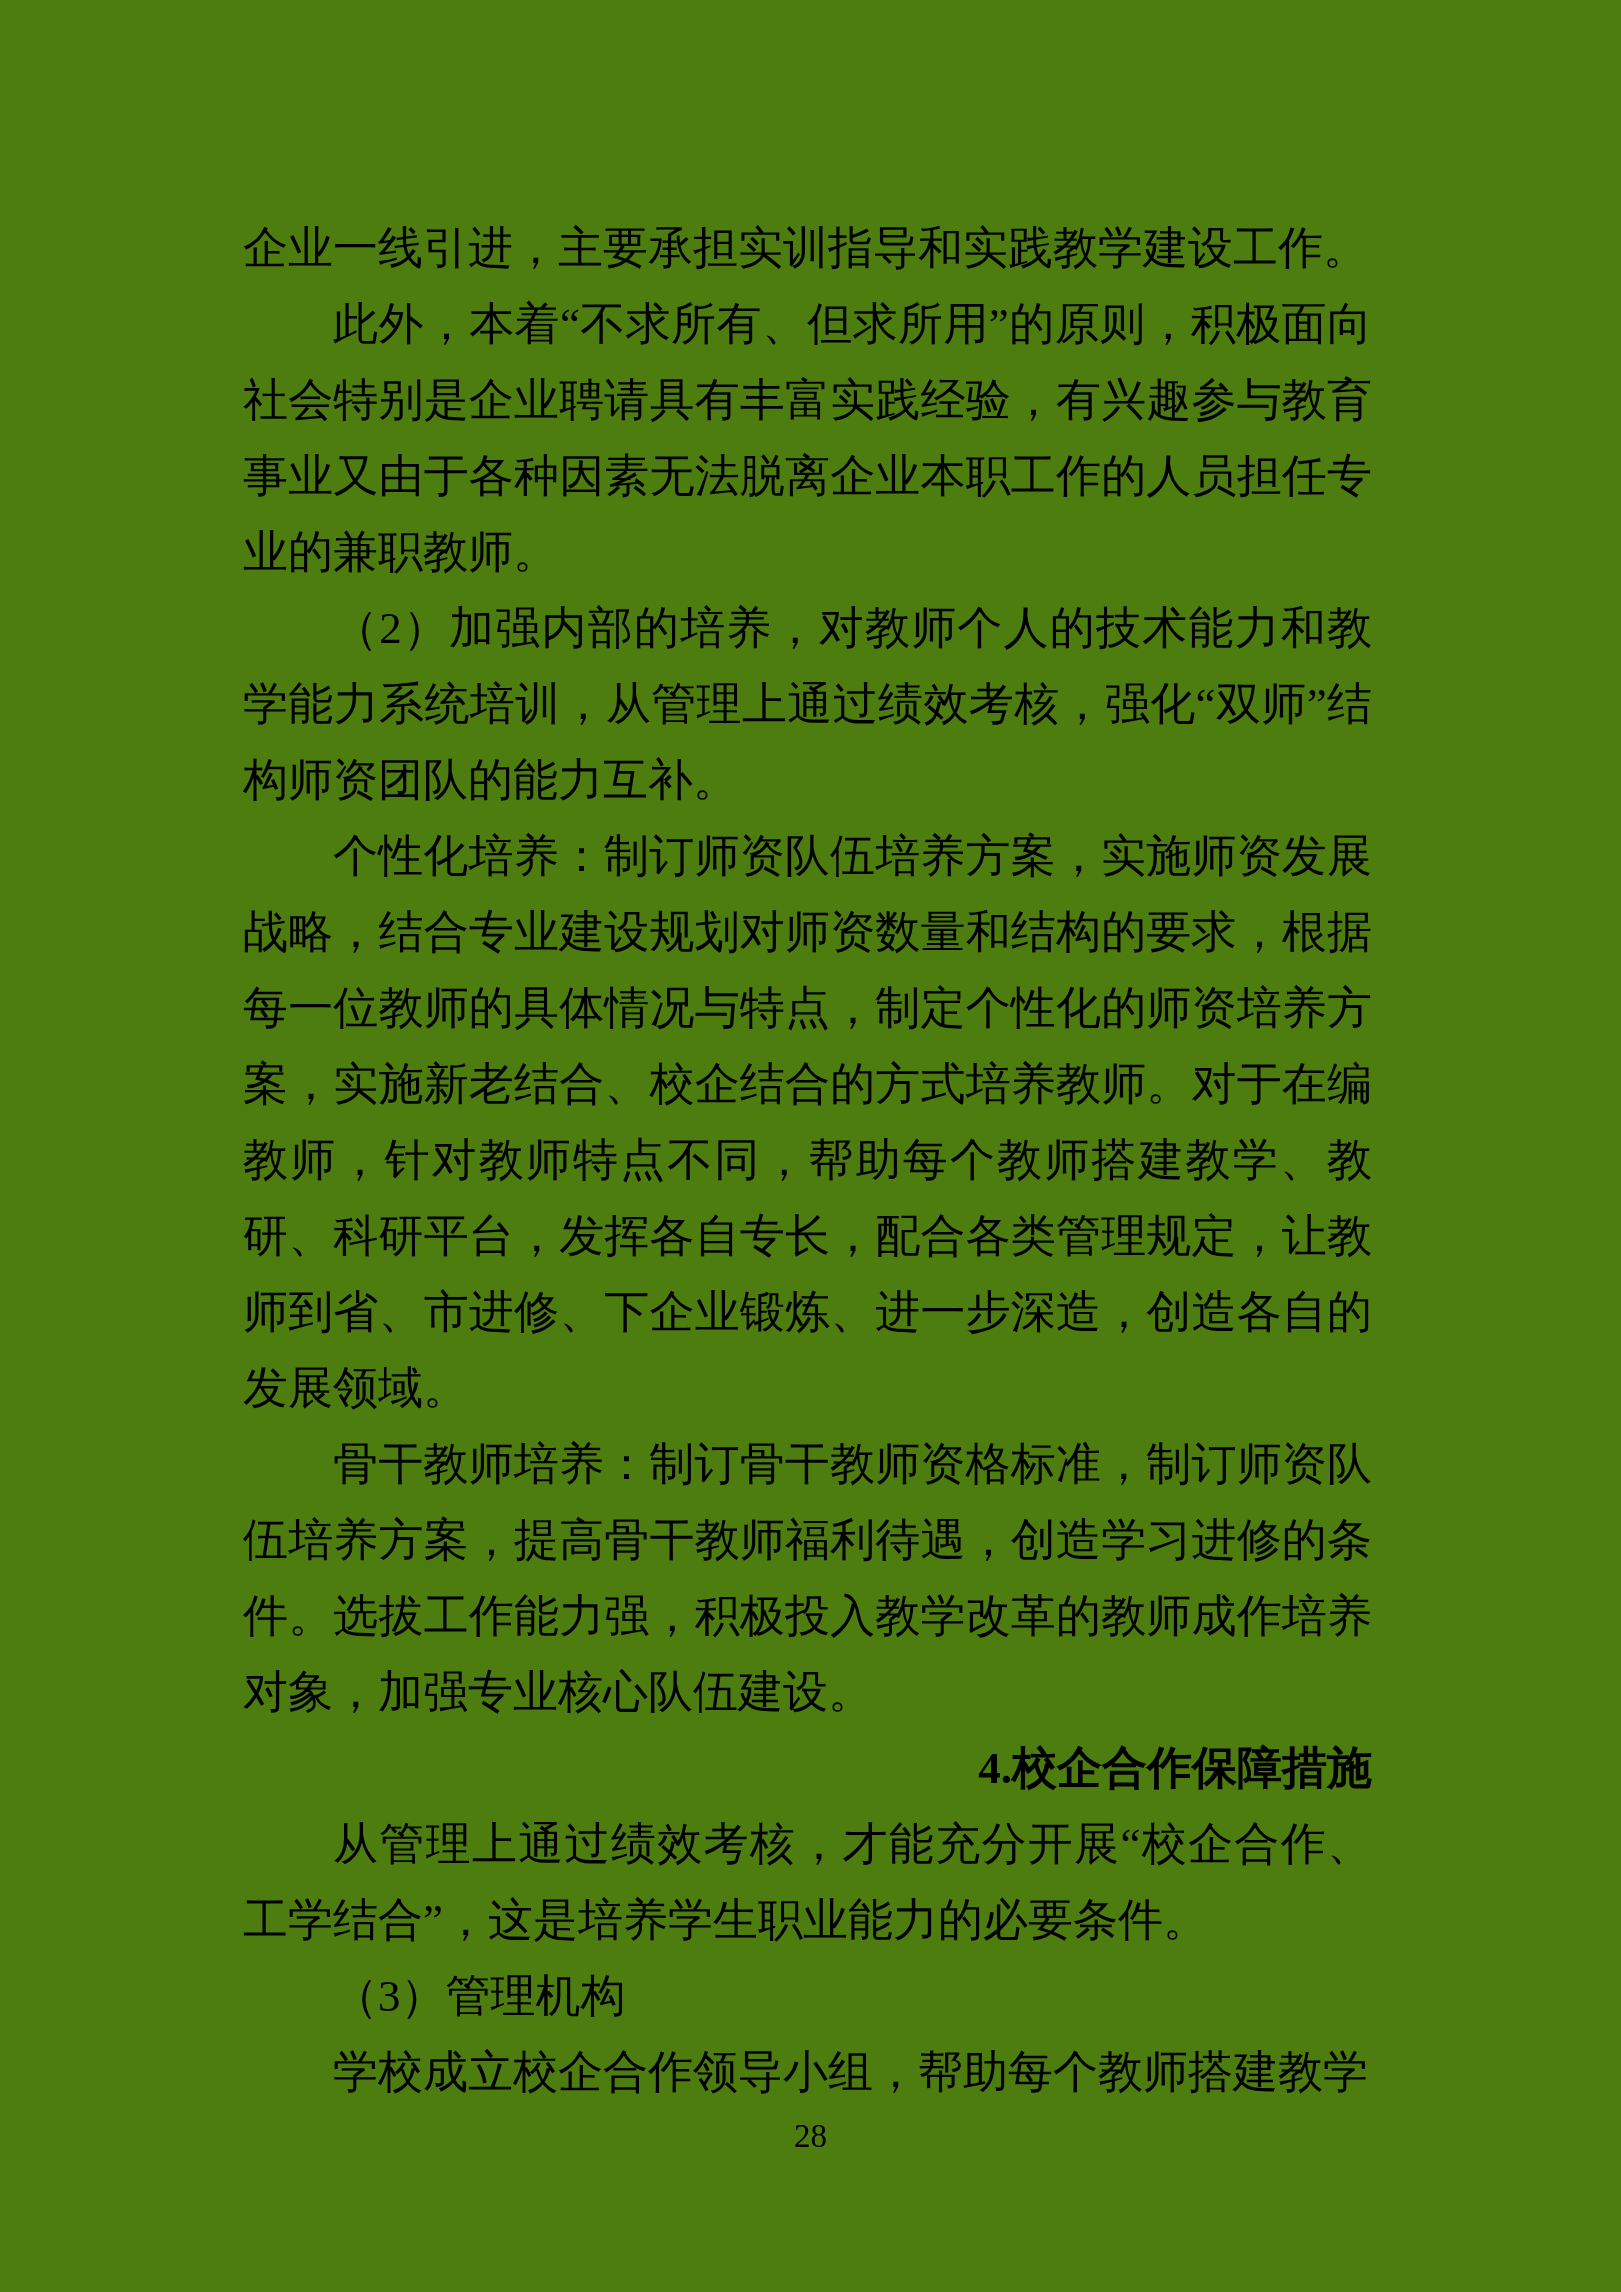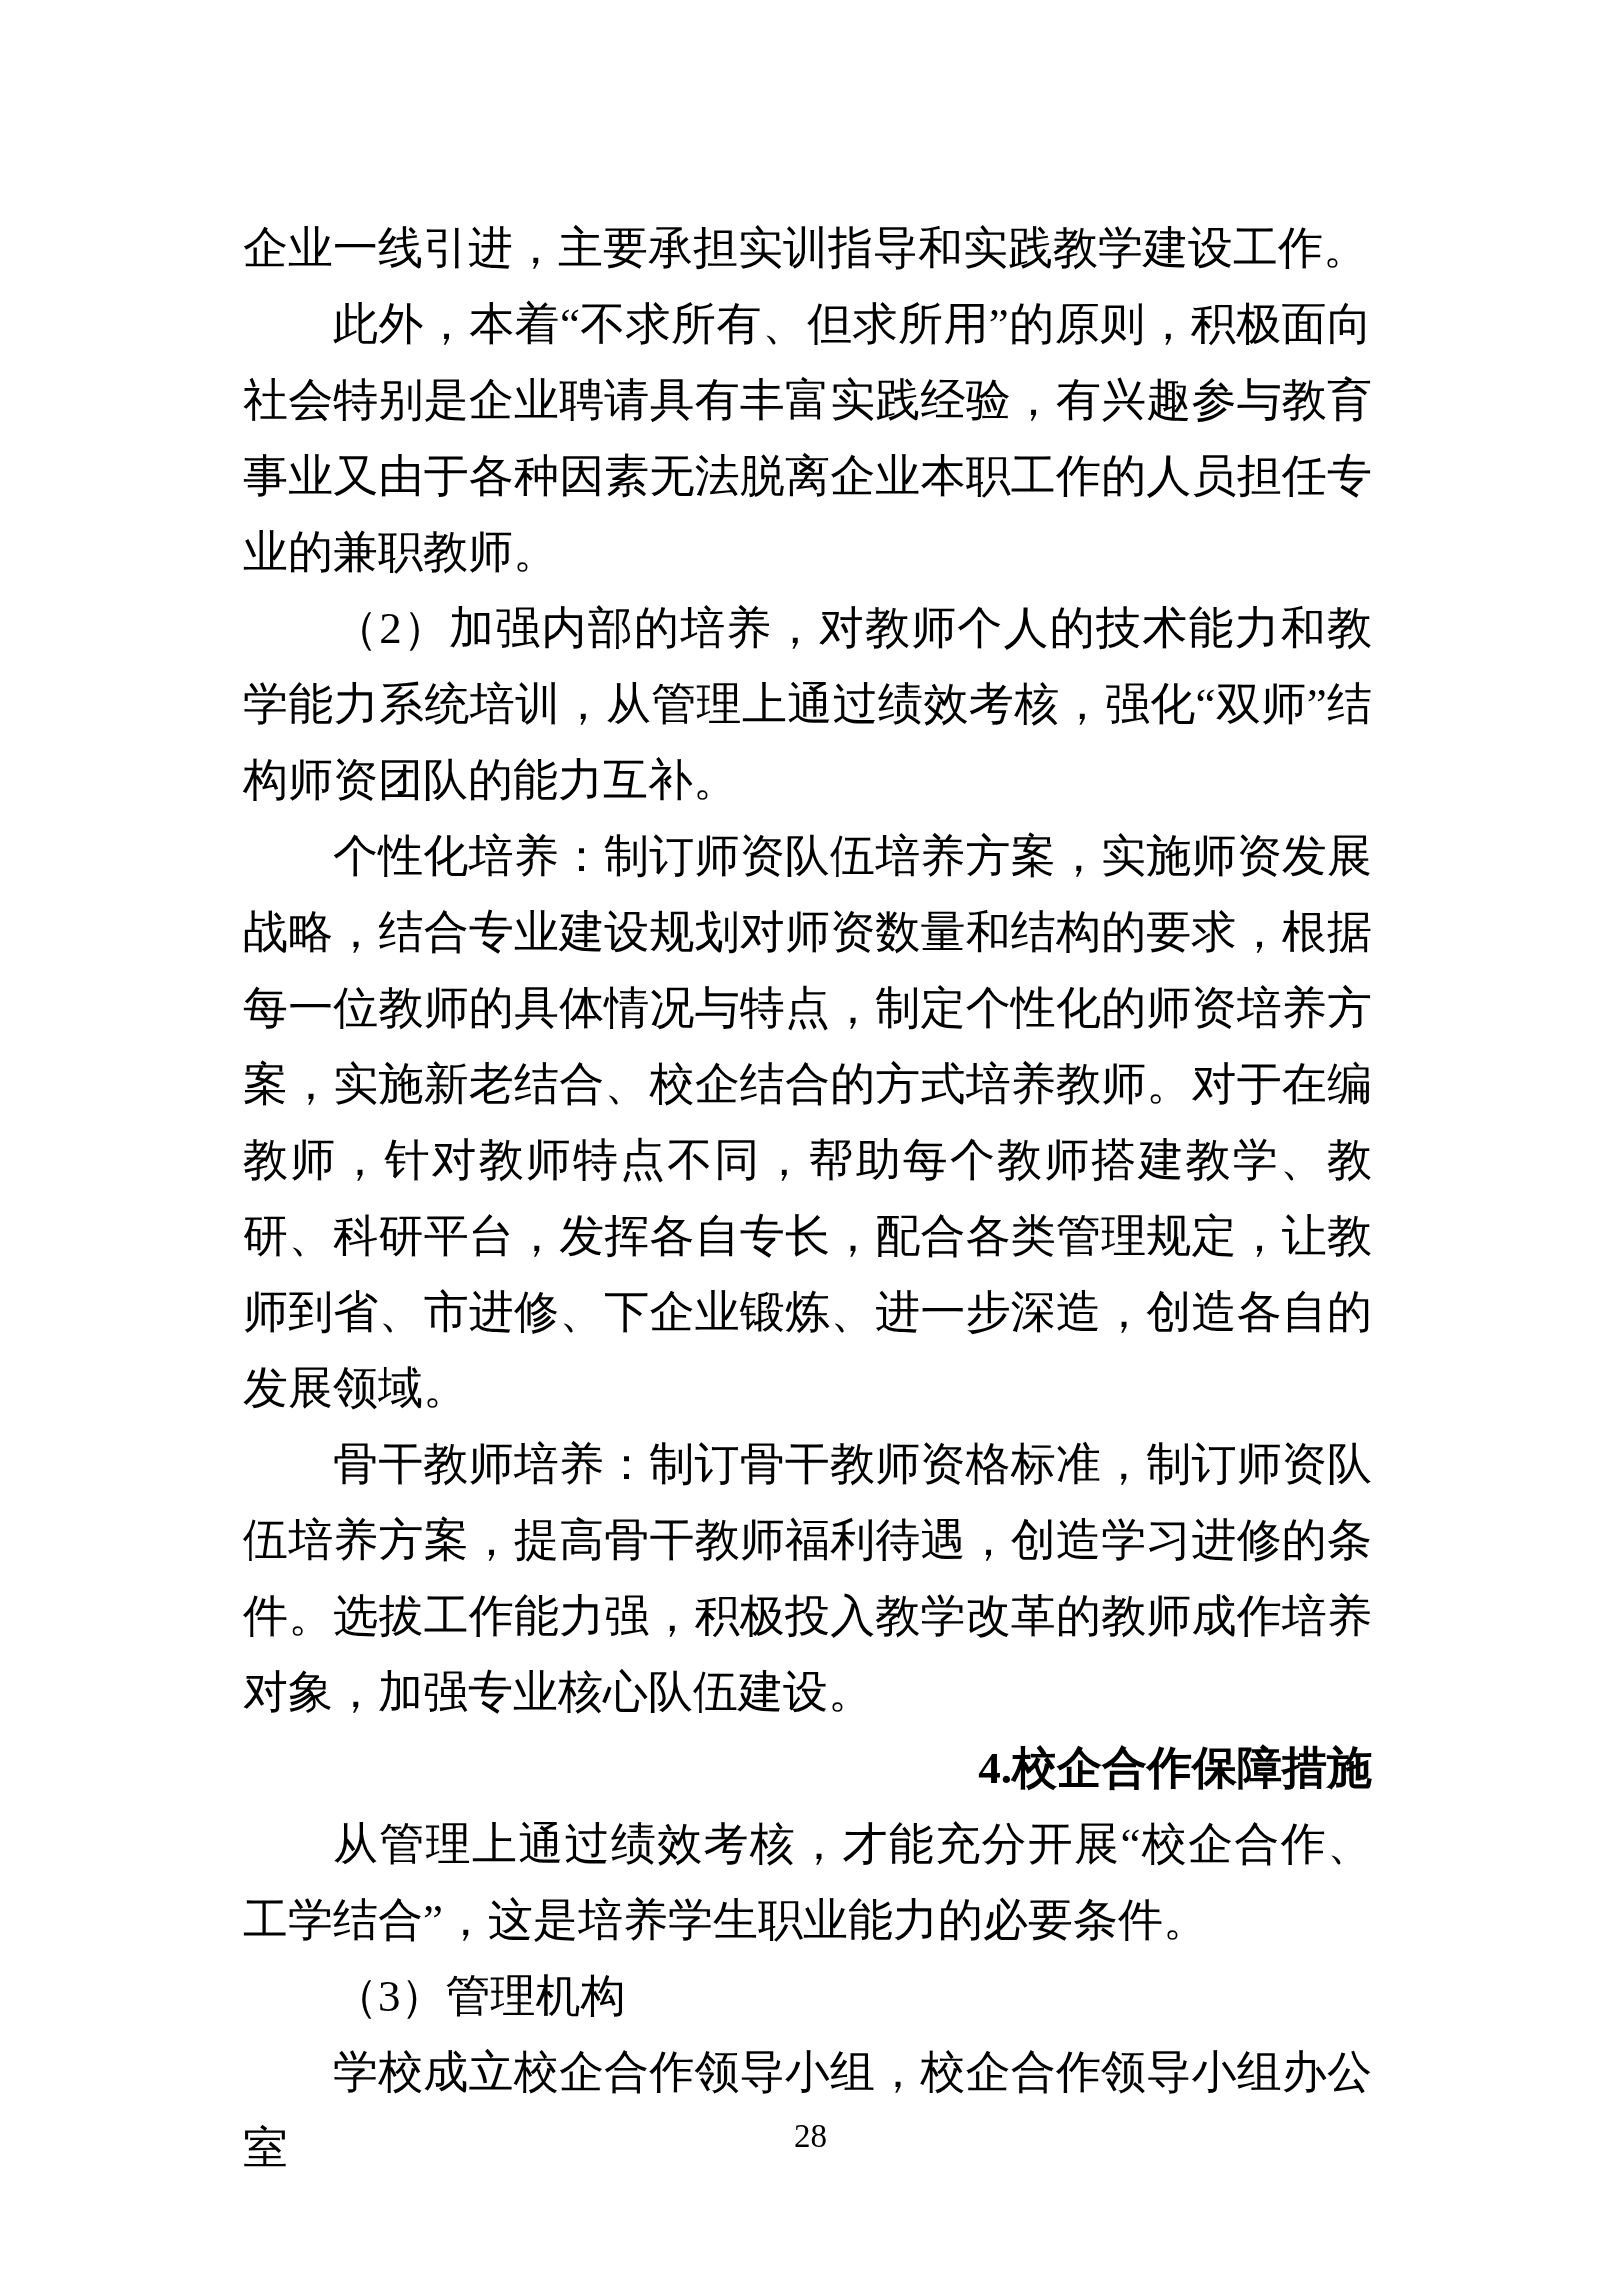--- a/index.html
+++ b/index.html
@@ -4,21 +4,21 @@
 <style>
   html, body {
     margin: 0;
     padding: 0;
     background: #e8e8e8;
   }
   .page {
     position: relative;
     width: 1621px;
     height: 2293px;
-    background: #ffffff;
+    background: #4d7c0f;
     margin: 0 auto;
     overflow: hidden;
     font-family: "Liberation Serif", "DejaVu Serif", serif;
     color: #000000;
   }
   .content {
     position: absolute;
     left: 243px;
     top: 210px;
     width: 1129px;
@@ -59,20 +59,20 @@
 <div class="page">
   <div class="content">
     <p class="para">企业一线引进，主要承担实训指导和实践教学建设工作。</p>
     <p class="para indent">此外，本着“不求所有、但求所用”的原则，积极面向社会特别是企业聘请具有丰富实践经验，有兴趣参与教育事业又由于各种因素无法脱离企业本职工作的人员担任专业的兼职教师。</p>
     <p class="para indent">（2）加强内部的培养，对教师个人的技术能力和教学能力系统培训，从管理上通过绩效考核，强化“双师”结构师资团队的能力互补。</p>
     <p class="para indent">个性化培养：制订师资队伍培养方案，实施师资发展战略，结合专业建设规划对师资数量和结构的要求，根据每一位教师的具体情况与特点，制定个性化的师资培养方案，实施新老结合、校企结合的方式培养教师。对于在编教师，针对教师特点不同，帮助每个教师搭建教学、教研、科研平台，发挥各自专长，配合各类管理规定，让教师到省、市进修、下企业锻炼、进一步深造，创造各自的发展领域。</p>
     <p class="para indent">骨干教师培养：制订骨干教师资格标准，制订师资队伍培养方案，提高骨干教师福利待遇，创造学习进修的条件。选拔工作能力强，积极投入教学改革的教师成作培养对象，加强专业核心队伍建设。</p>
     <p class="para indent heading">4.校企合作保障措施</p>
     <p class="para indent">从管理上通过绩效考核，才能充分开展“校企合作、工学结合”，这是培养学生职业能力的必要条件。</p>
     <p class="para indent">（3）管理机构</p>
-    <p class="para indent">学校成立校企合作领导小组，校企合作领导小组办公室</p>
+    <p class="para indent">学校成立校企合作领导小组，帮助每个教师搭建教学</p>
   </div>
 
   <div class="footer">
     <span class="page-number">28</span>
   </div>
 </div>
 
 
 </body></html>

